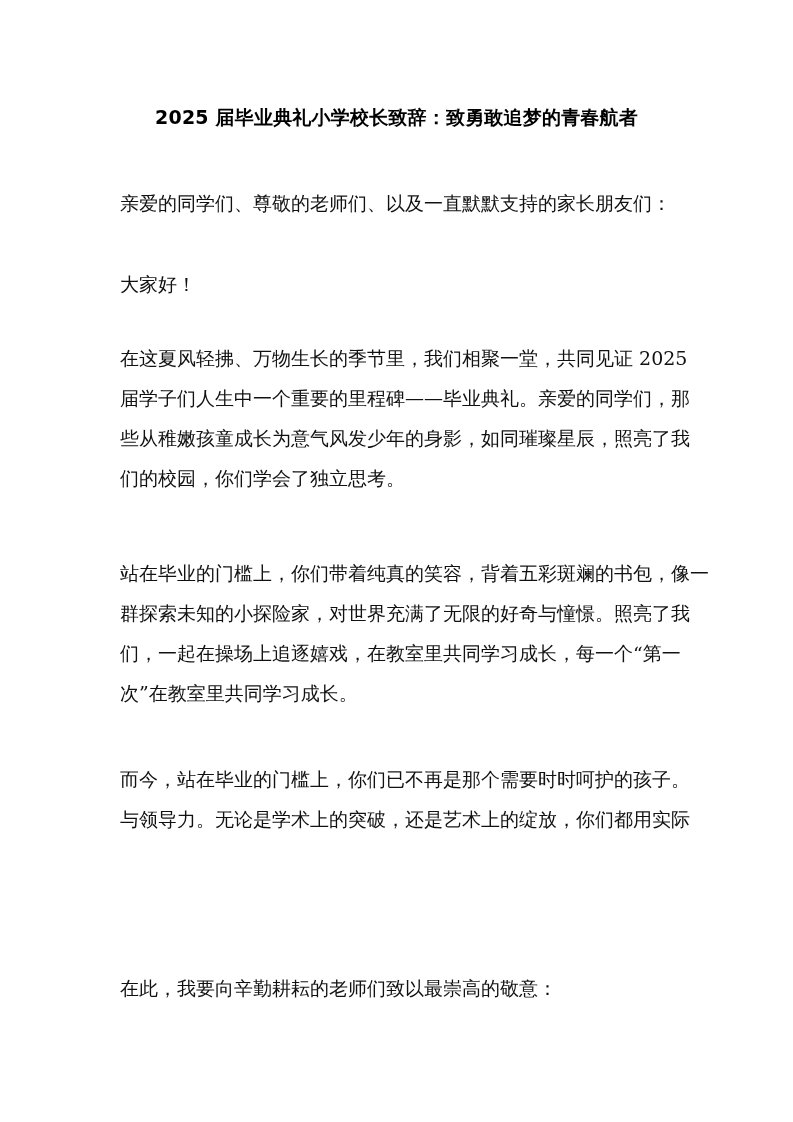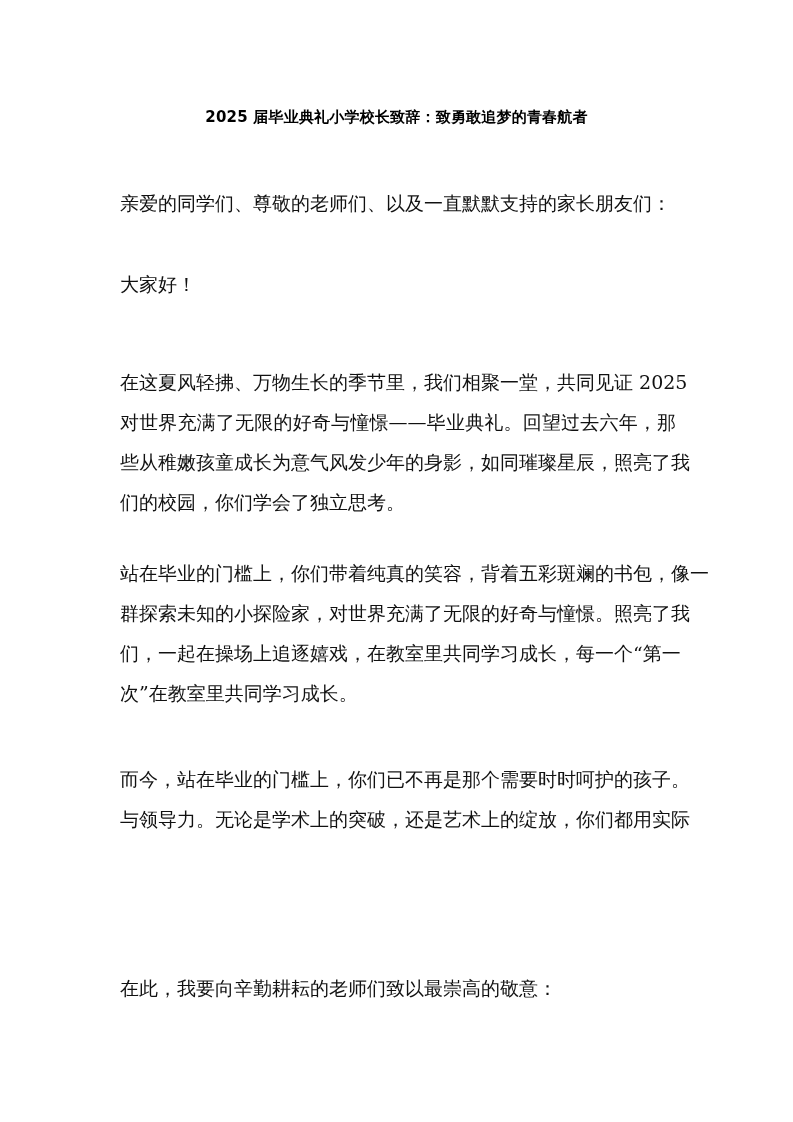--- a/index.html
+++ b/index.html
@@ -23,21 +23,21 @@
       background: #ffffff;
     }
     .title {
       position: absolute;
       left: 0;
       top: 103px;
       width: 793px;
       text-align: center;
       font-family: "DejaVu Sans", "Liberation Sans", sans-serif;
       font-weight: bold;
-      font-size: 15px;
+      font-size: 19px;
       line-height: 28px;
       letter-spacing: 0.2px;
       color: #000;
     }
     .para {
       position: absolute;
       left: 120px;
       width: 556px;
       font-size: 19px;
       line-height: 40px;
@@ -63,23 +63,23 @@
   <div class="title">2025 届毕业典礼小学校长致辞：致勇敢追梦的青春航者</div>
 
   <div class="para" style="top:183px;">
     <span class="line last">亲爱的同学们、尊敬的老师们、以及一直默默支持的家长朋友们：</span>
   </div>
 
   <div class="para" style="top:264px;">
     <span class="line last">大家好！</span>
   </div>
 
-  <div class="para" style="top:362px;">
+  <div class="para" style="top:338px;">
     <span class="line">在这夏风轻拂、万物生长的季节里，我们相聚一堂，共同见证 2025</span>
-    <span class="line">对世界充满了无限的好奇与憧憬——毕业典礼。回望过去六年，那</span>
+    <span class="line">届学子们人生中一个重要的里程碑——毕业典礼。亲爱的同学们，那</span>
     <span class="line">些从稚嫩孩童成长为意气风发少年的身影，如同璀璨星辰，照亮了我</span>
     <span class="line last">们的校园，你们学会了独立思考。</span>
   </div>
 
   <div class="para" style="top:553px;">
     <span class="line">站在毕业的门槛上，你们带着纯真的笑容，背着五彩斑斓的书包，像一</span>
     <span class="line">群探索未知的小探险家，对世界充满了无限的好奇与憧憬。照亮了我</span>
     <span class="line">们，一起在操场上追逐嬉戏，在教室里共同学习成长，每一个“第一</span>
     <span class="line last">次”在教室里共同学习成长。</span>
   </div>

